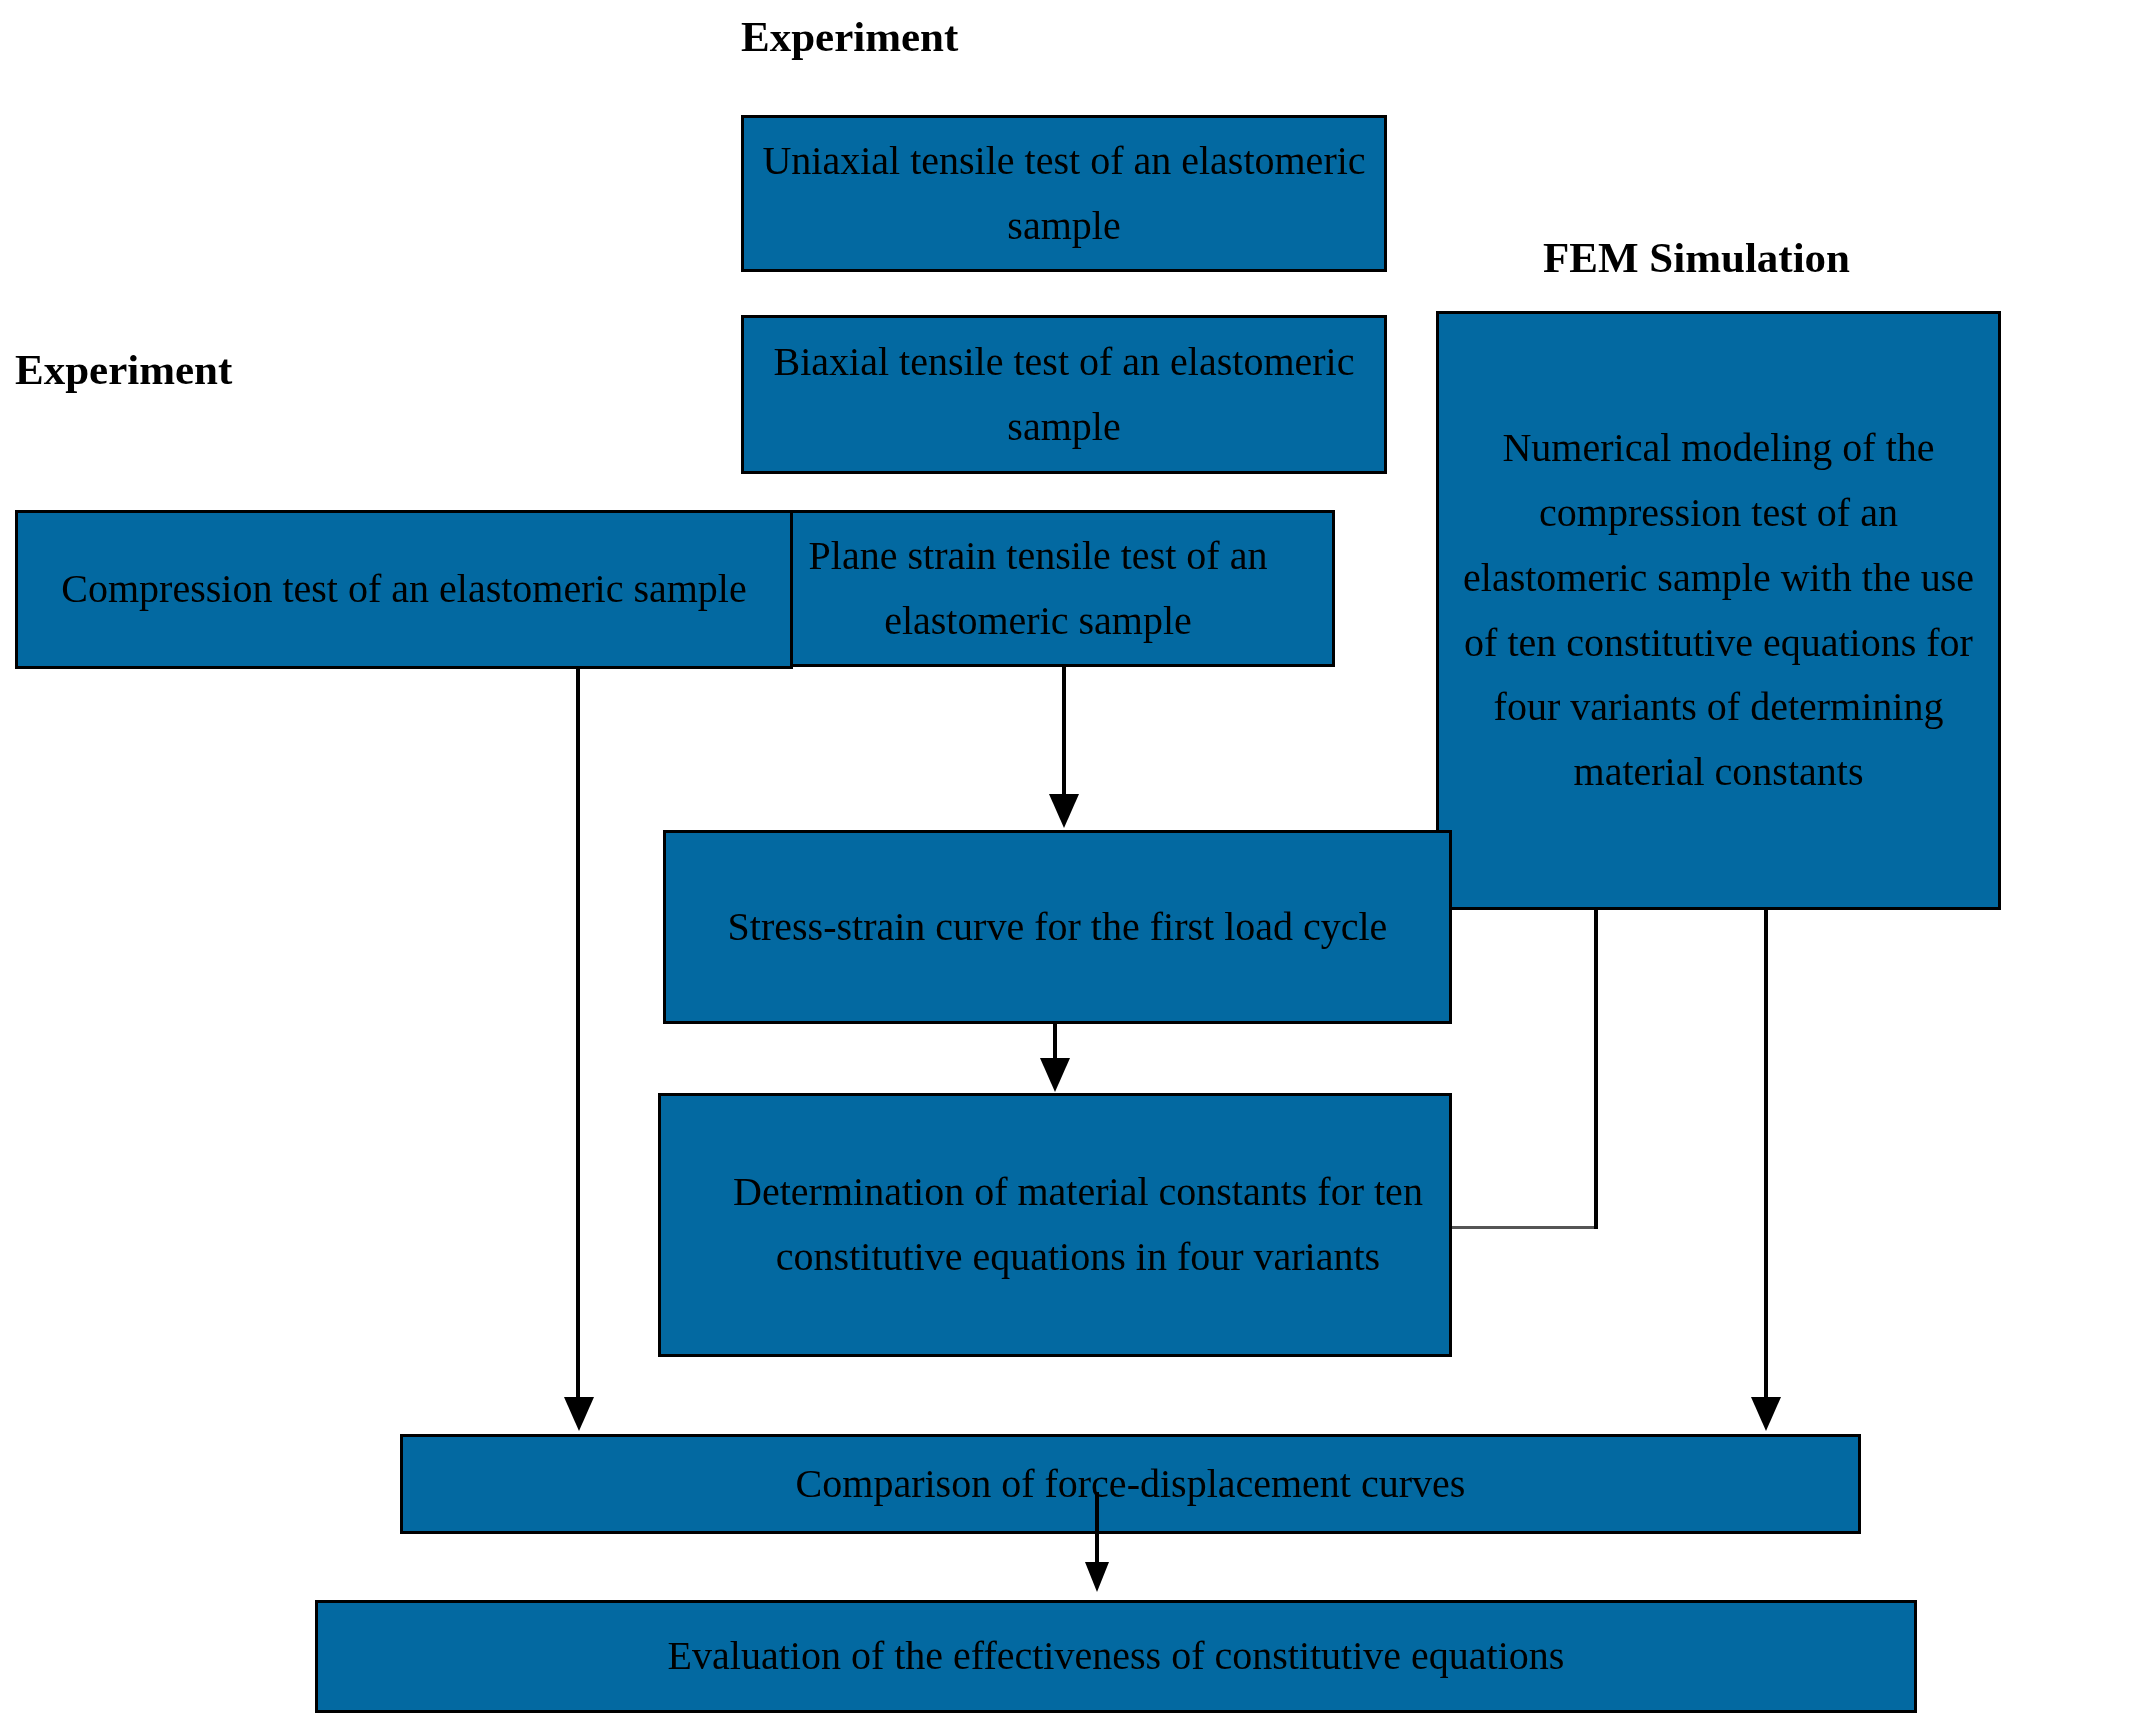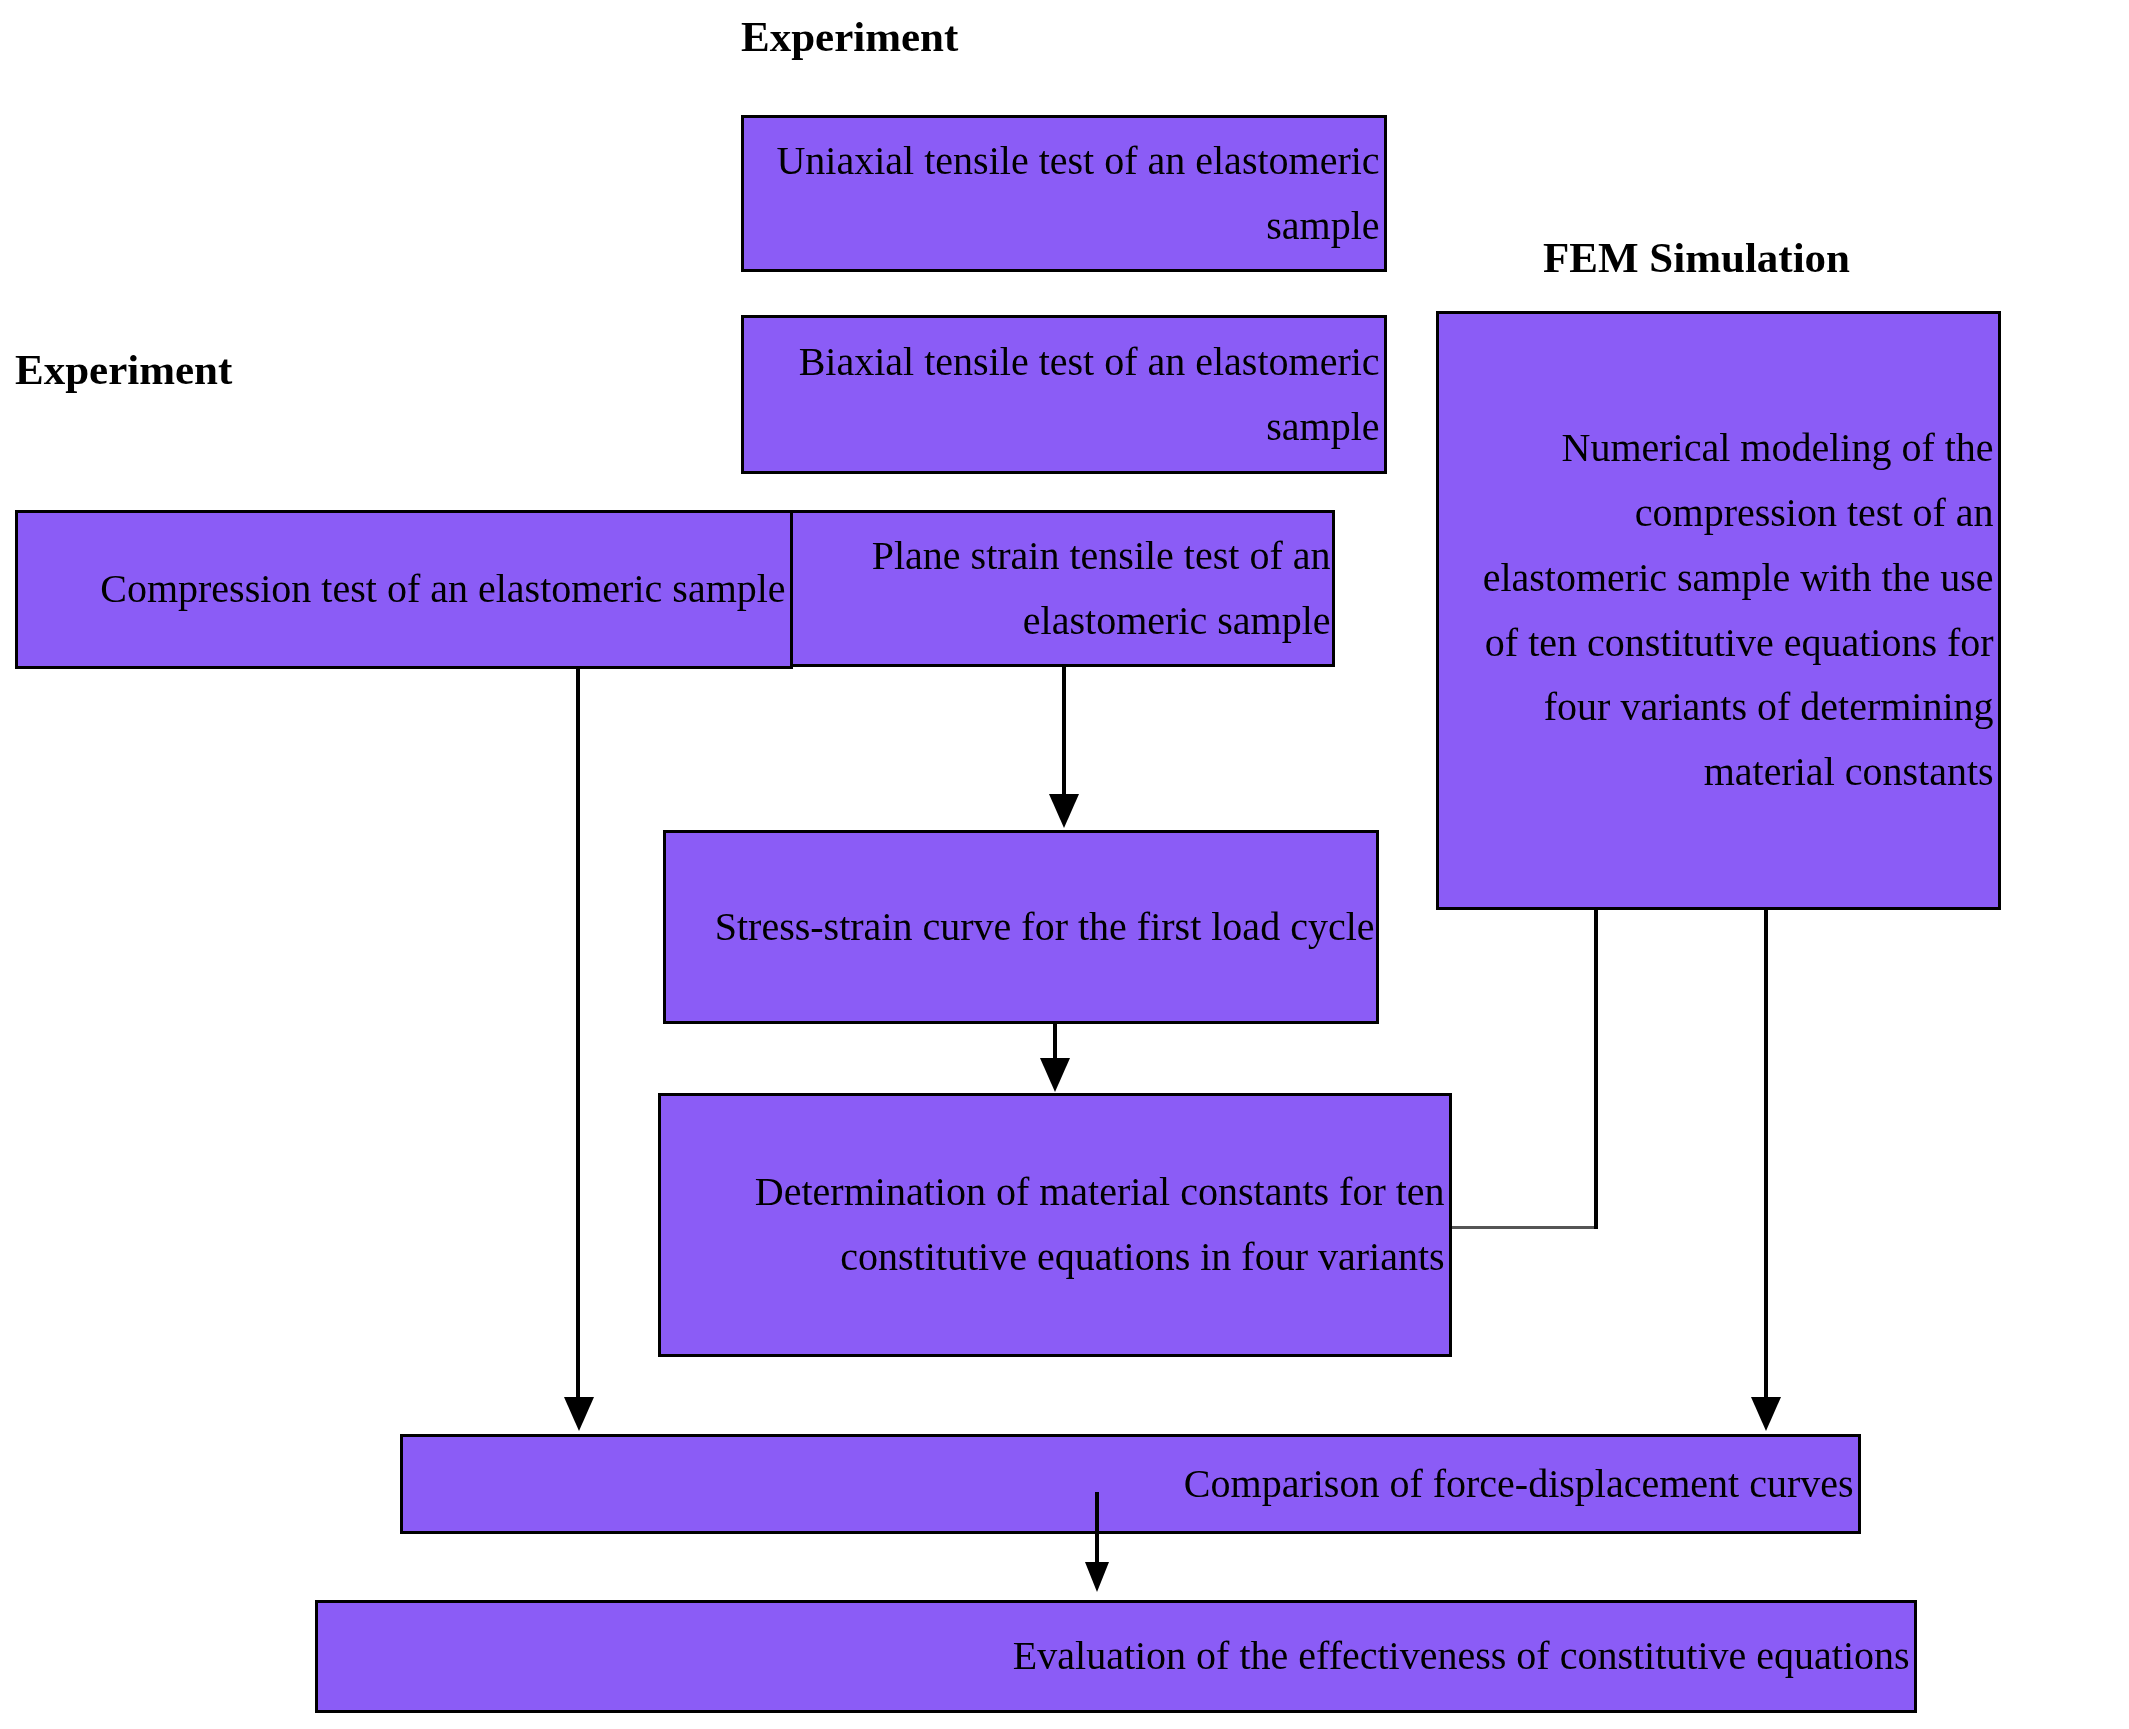--- a/index.html
+++ b/index.html
@@ -16,25 +16,25 @@
     font-weight:bold;
     font-size:43px;
     line-height:1;
     white-space:nowrap;
     text-align:left;
   }
   .box{
     position:absolute;
     border:3.7px solid #000;
     box-sizing:border-box;
-    background:#8b5cf6;
+    background:#0369a1;
     display:flex;
     align-items:center;
     justify-content:center;
-    text-align:right;
+    text-align:center;
   }
   .box .txt{
     font-size:40px;
     line-height:1.62;
     padding:0 4.4px;
     width:100%;
   }
   .box.tight .txt{padding:0 1.5px;}
   
   .vline{position:absolute;width:3.7px;background:#000;}
@@ -77,21 +77,21 @@
   </div>
 
   <div class="box" style="left:15px;top:510px;width:778px;height:159px;">
     <div class="txt">Compression test of an elastomeric sample</div>
   </div>
 
   <div class="box" style="left:1436px;top:311px;width:565px;height:599px;">
     <div class="txt">Numerical modeling of the compression test of an elastomeric sample with the use of ten constitutive equations for four variants of determining material constants</div>
   </div>
 
-  <div class="box tight" style="left:663px;top:830px;width:716px;height:194px;">
+  <div class="box tight" style="left:663px;top:830px;width:789px;height:194px;">
     <div class="txt">Stress-strain curve for the first load cycle</div>
   </div>
 
   <div class="box" style="left:658px;top:1093px;width:794px;height:264px;padding-left:46px;">
     <div class="txt">Determination of material constants for ten constitutive equations in four variants</div>
   </div>
 
   <div class="box" style="left:400px;top:1434px;width:1461px;height:100px;">
     <div class="txt">Comparison of force-displacement curves</div>
   </div>

